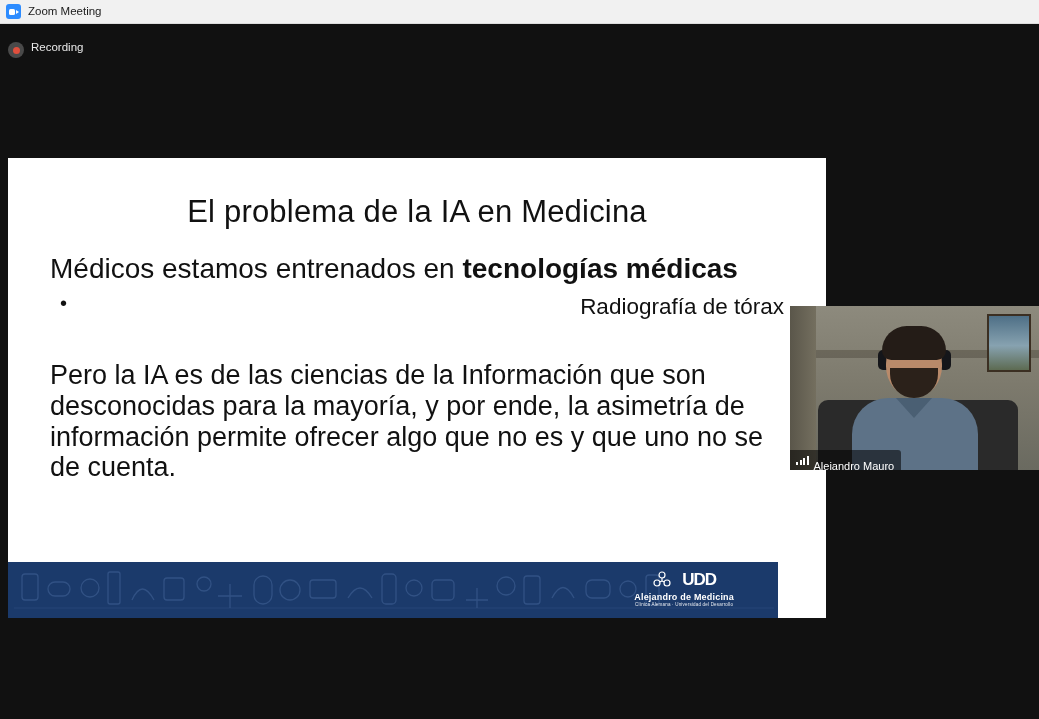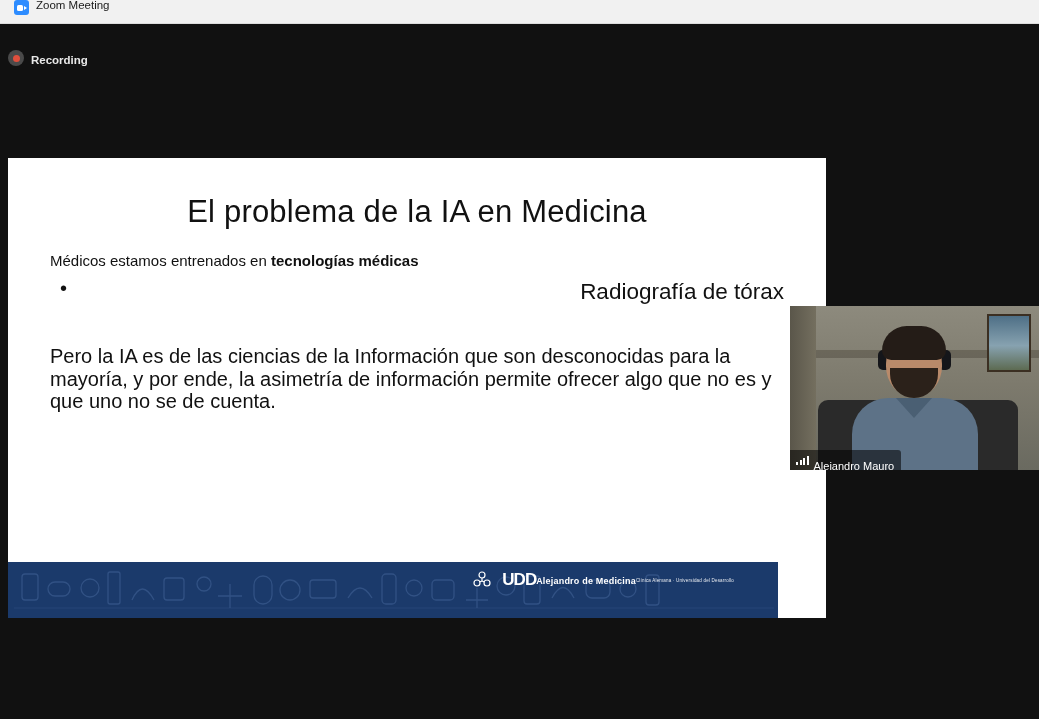--- a/index.html
+++ b/index.html
@@ -16,22 +16,23 @@
   }
 
   
   .titlebar {
     position: absolute;
     top: 0; left: 0;
     width: 1039px;
     height: 24px;
     background: #f1f1f1;
     display: flex;
+    align-items: center;
     gap: 7px;
-    padding-left: 14px;
+    padding-left: 6px;
     box-sizing: border-box;
     border-bottom: 1px solid #dcdcdc;
   }
   .zoom-logo {
     width: 15px;
     height: 15px;
     border-radius: 3px;
     background: #2d8cff;
     position: relative;
     flex: none;
@@ -64,26 +65,25 @@
     position: absolute;
     top: 24px; left: 0;
     width: 1039px;
     height: 695px;
     background: #111111;
   }
 
   
   .recording {
     position: absolute;
-    top: 26px;
+    top: 18px;
     left: 8px;
     display: flex;
-    align-items: flex-end;
+    align-items: flex-start;
     gap: 7px;
-    font-weight: bold;
   }
   .rec-dot {
     width: 16px;
     height: 16px;
     border-radius: 50%;
     background: #4a4a4a;
     display: flex;
     align-items: center;
     justify-content: center;
     flex: none;
@@ -118,21 +118,21 @@
     margin-top: 36px;
     font-weight: 400;
     letter-spacing: 0.2px;
   }
   .slide-body {
     padding: 0 42px;
     margin-top: 22px;
     color: #111;
   }
   .lead {
-    font-size: 15px;
+    font-size: 28px;
     line-height: 1.18;
     margin: 0 0 6px 0;
   }
   .lead b { font-weight: 700; }
   .bullets {
     list-style: none;
     margin: 6px 0 0 0;
     padding: 0;
     text-align: right;
   }
@@ -143,21 +143,21 @@
     padding-left: 32px;
   }
   .bullets li::before {
     content: "•";
     position: absolute;
     left: 10px;
     top: -1px;
     font-size: 20px;
   }
   .para {
-    font-size: 20px;
+    font-size: 27px;
     line-height: 1.14;
     margin: 38px 0 0 0;
   }
 
   
   .slide-footer {
     position: absolute;
     left: 0;
     bottom: 0;
     width: 770px;
@@ -168,21 +168,21 @@
   .footer-pattern {
     position: absolute;
     inset: 0;
     opacity: 0.45;
   }
   .footer-logo {
     position: absolute;
     right: 44px;
     top: 8px;
     display: flex;
-    flex-direction: row;
+    flex-direction: column;
     align-items: center;
     color: #ffffff;
   }
   .footer-logo-row {
     display: flex;
     align-items: center;
     gap: 10px;
   }
   .udd-mark {
     font-size: 17px;

